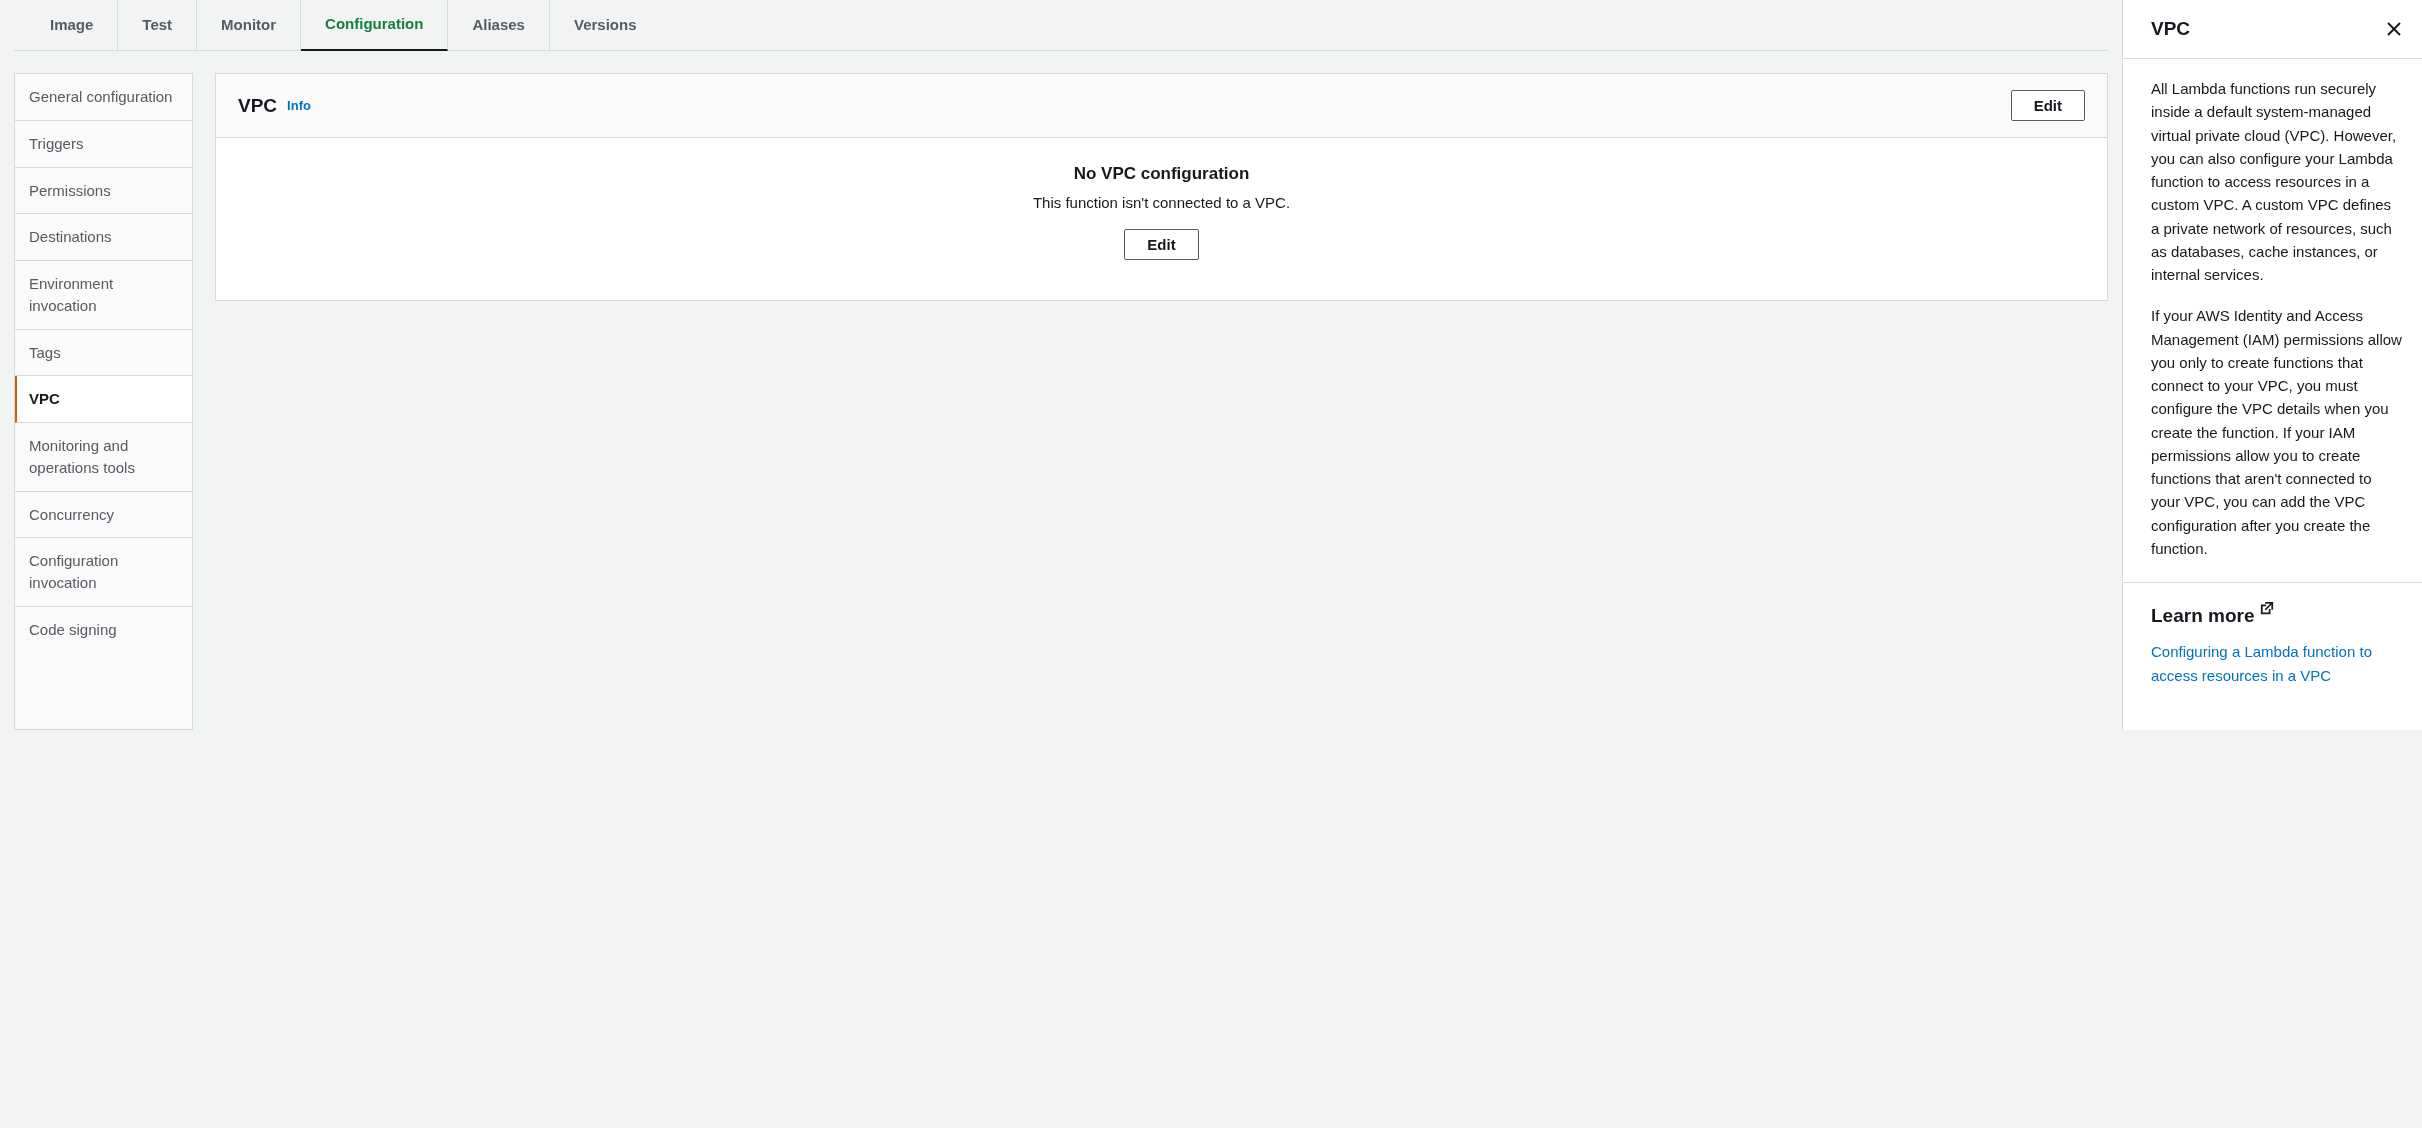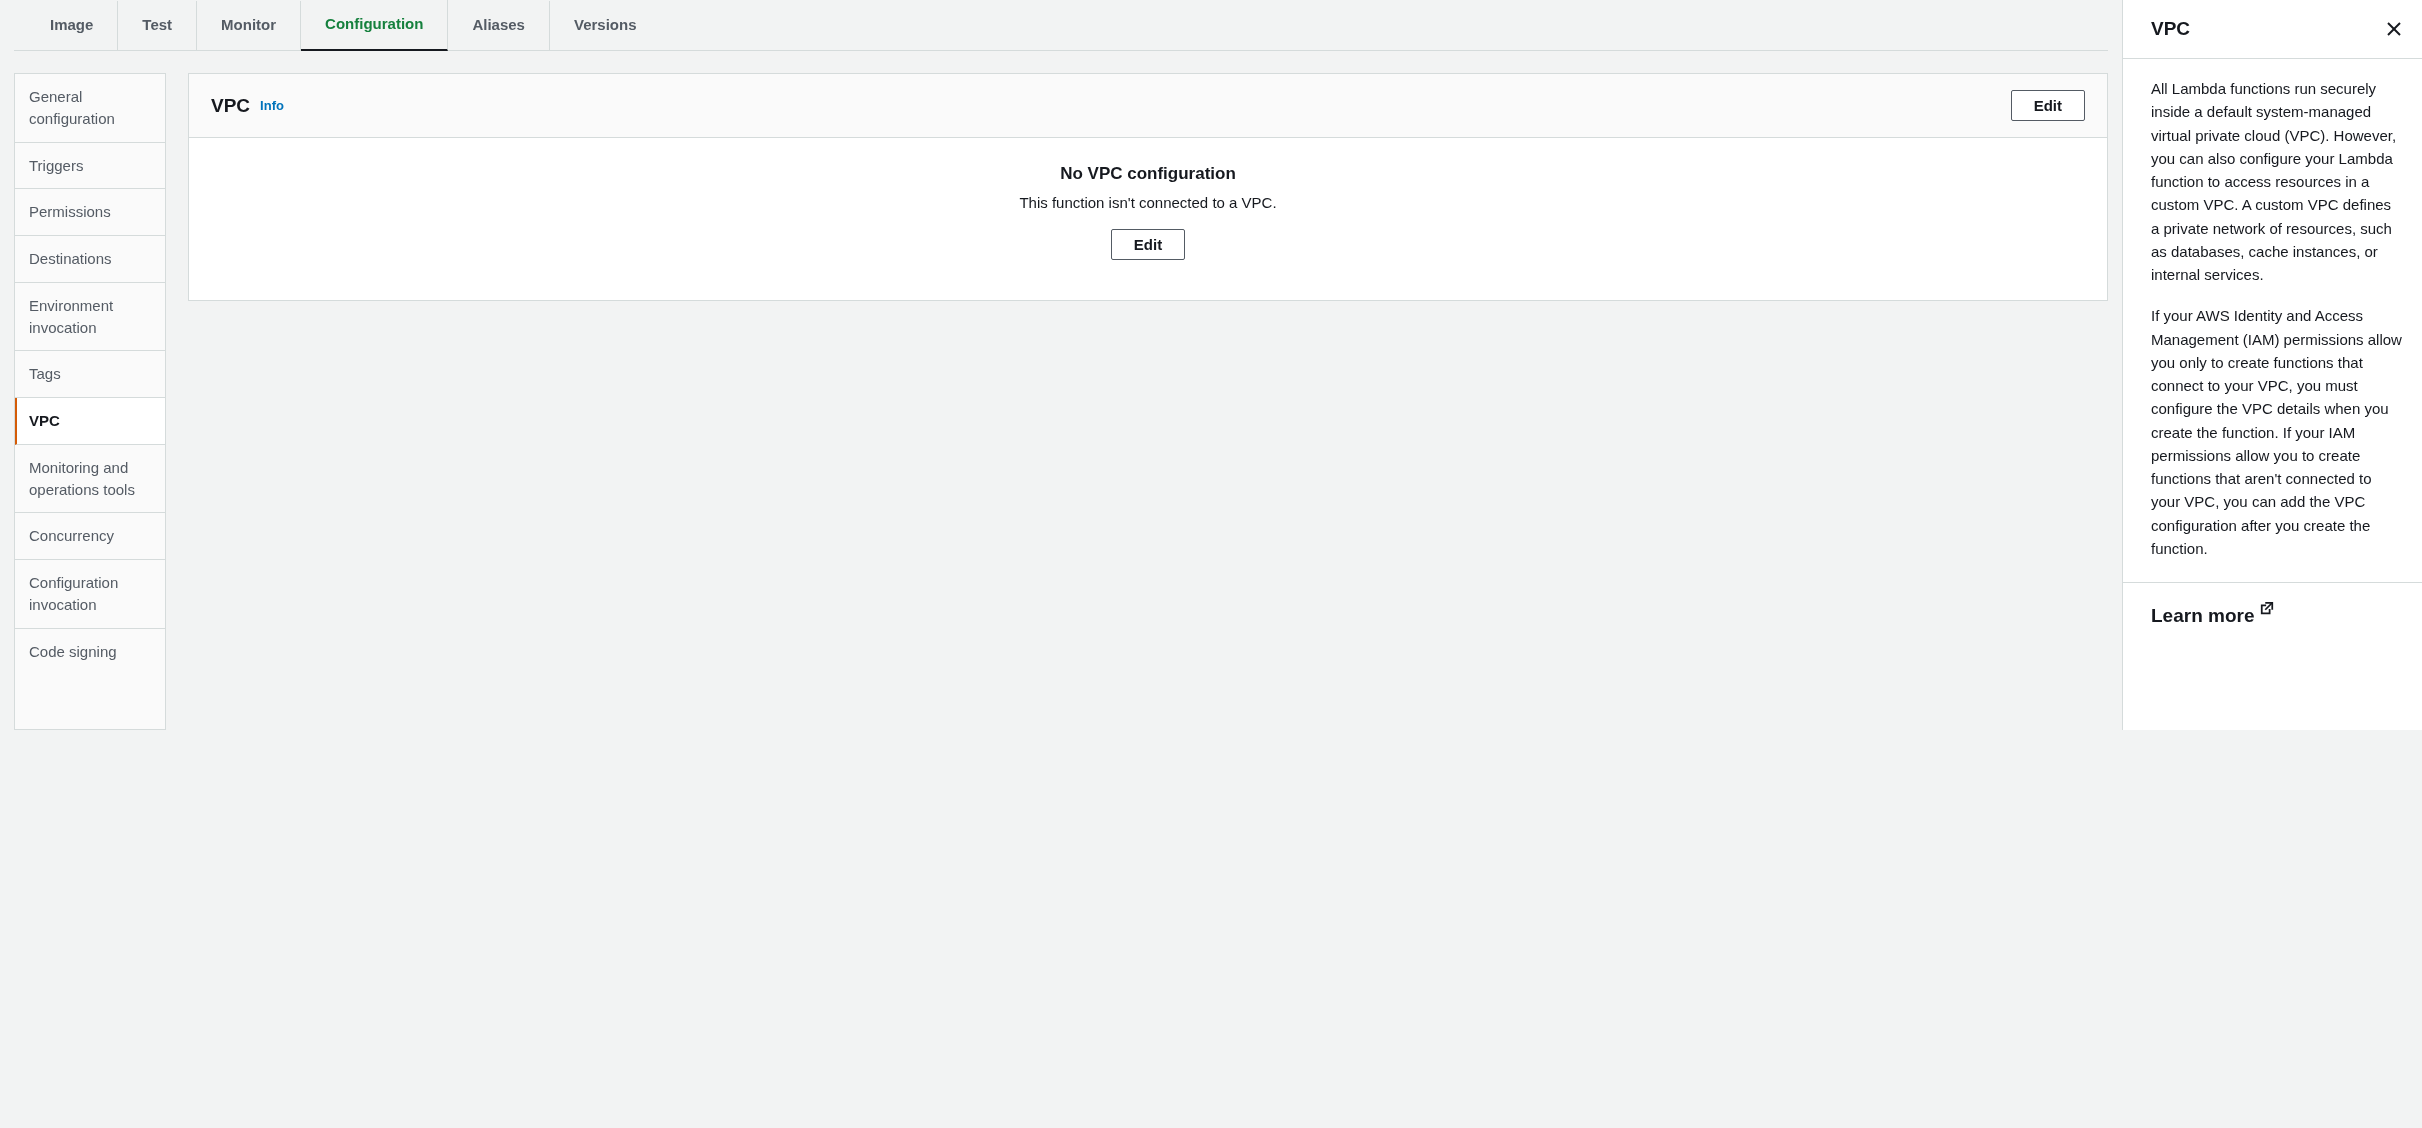--- a/index.html
+++ b/index.html
@@ -51,21 +51,21 @@
     .content-row {
       display: flex;
       gap: 22px;
       padding: 22px 14px 0 14px;
       flex: 1;
       min-height: 0;
     }
 
     
     .side-nav {
-      width: 152px;
+      width: 179px;
       flex-shrink: 0;
       border: 1px solid #d5dbdb;
       background: #fafafa;
       font-size: 15px;
     }
     .side-item {
       padding: 12px 14px;
       border-bottom: 1px solid #d5dbdb;
       color: #545b64;
       cursor: pointer;
@@ -255,14 +255,15 @@
   </div>
   <div class="help-learn">
     <h3>
       <span>Learn more</span>
       <svg class="ext-icon" viewBox="0 0 16 16">
         <path d="M6 2h8v8"></path>
         <path d="M14 2L6 10"></path>
         <path d="M11 9v5H2V5h5"></path>
       </svg>
     </h3>
+    <div class="help-link">Configuring a Lambda function to access resources in a VPC</div>
   </div>
 </div>
 
 </body></html>

